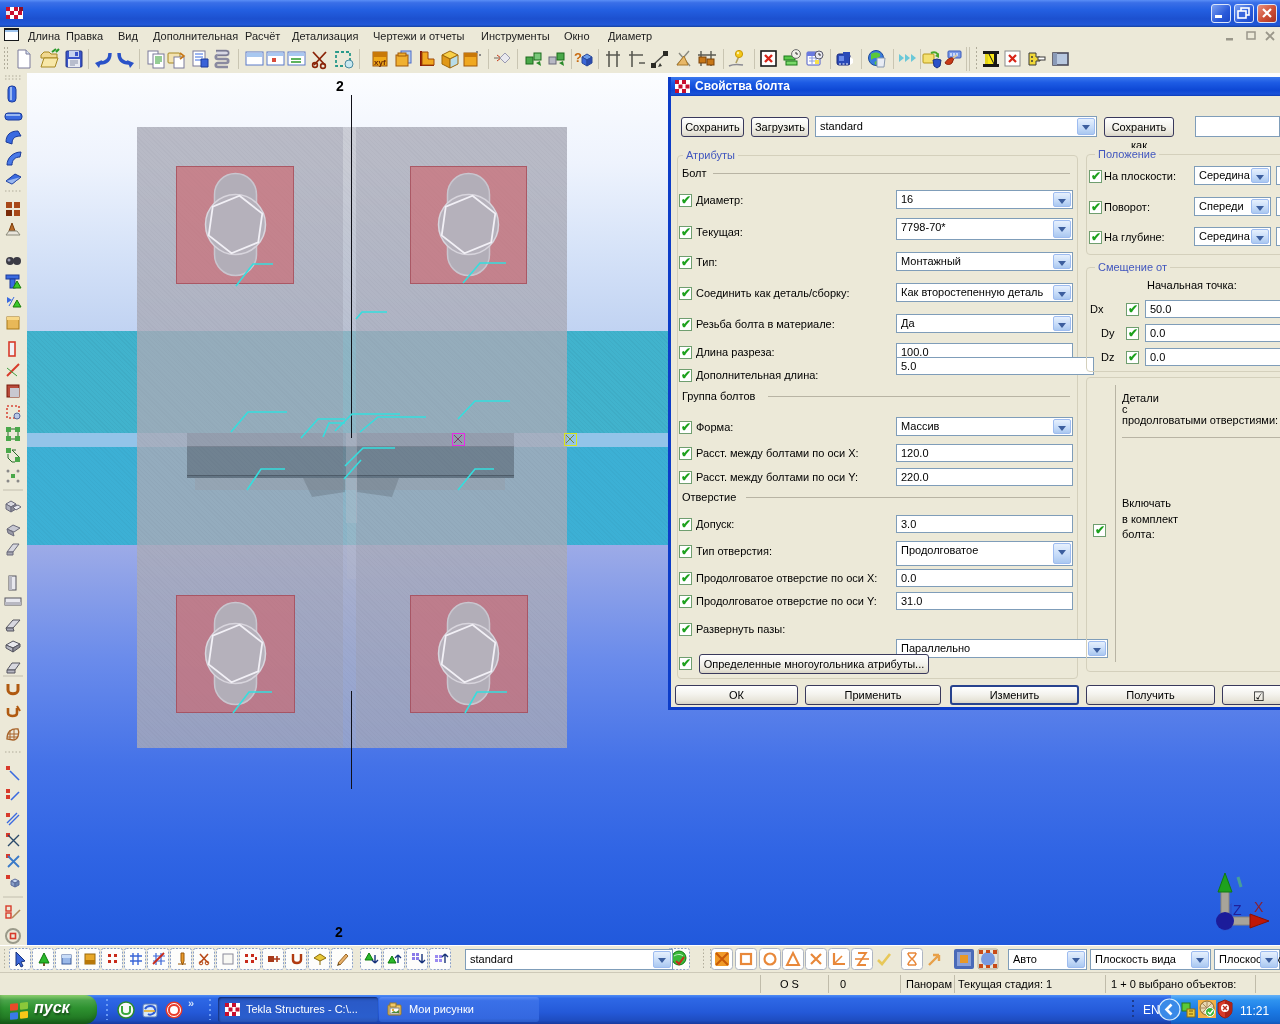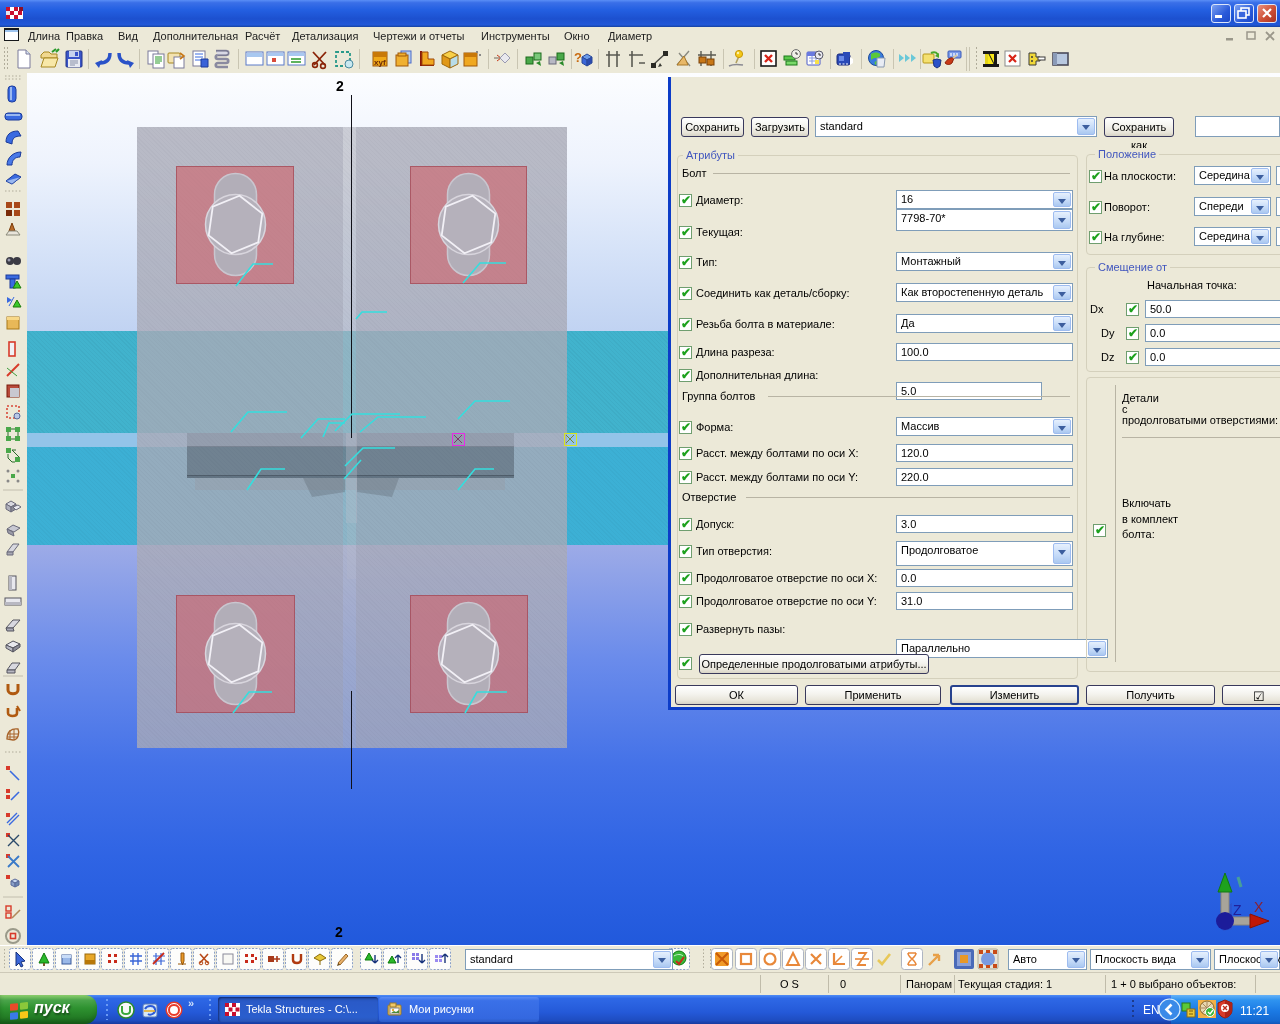--- a/index.html
+++ b/index.html
@@ -560,52 +560,66 @@
 <rect x="31" y="26" width="8" height="30" fill="#a8a49a" stroke="#8a867c"></rect>
 <path d="M35 8 L42 27 L28 27 Z" fill="#1ea11e" stroke="#127812"></path>
 <rect x="40" y="52" width="28" height="8" fill="#a8a49a" stroke="#8a867c"></rect>
 <path d="M79 56 L60 49 L60 63 Z" fill="#c01808" stroke="#8a1005"></path>
 <circle cx="35" cy="56" r="9" fill="#1c1c9a"></circle>
 <text x="43" y="50" font-size="14" fill="#20209a" font-family="Liberation Sans">Z</text>
 <text x="64" y="47" font-size="14" fill="#8a2030" font-family="Liberation Sans">X</text>
 <path d="M48 12 l3 10" stroke="#5ac86a" stroke-width="3" opacity="0.6"></path>
 </svg>
 <div class="ab" id="dlg" style="left:668px;top:77px;width:612px;height:633px;background:#ece9d8;border-bottom:3px solid #0c3cc8;box-sizing:border-box;overflow:hidden">
+ <div class="ab" style="left:0;top:0;width:612px;height:19px;background:linear-gradient(180deg,#3a78ee 0%,#1d5be4 30%,#0d47d4 70%,#1a52d8 90%,#0b3bb8 100%)">
+  <svg class="ab" style="left:7px;top:3px" width="15" height="13" viewBox="0 0 15 13">
+          <rect width="15" height="13" fill="#fff"></rect>
+          <g fill="#c80f2e">
+            <rect x="0" y="0" width="4" height="4"></rect>
+            <rect x="7" y="0" width="4" height="4"></rect>
+            <rect x="3.5" y="4.5" width="4" height="4"></rect>
+            <rect x="10.5" y="4.5" width="4" height="4"></rect>
+            <rect x="0" y="9" width="4" height="4"></rect>
+            <rect x="7" y="9" width="4" height="4"></rect>
+          </g>
+        </svg>
+  <span class="ab" style="left:27px;top:2px;color:#fff;font-size:12px;font-weight:bold">Свойства болта</span>
+ </div>
  <div class="ab" style="left:0;top:0;width:3px;height:633px;background:#0c3cc8"></div>
  <div class="dlgbtn" style="left:13px;top:40px;width:63px">Сохранить</div>
  <div class="dlgbtn" style="left:83px;top:40px;width:58px">Загрузить</div>
  <div class="combo" style="left:147px;top:39px;width:282px;height:21px;line-height:19px">standard<i class="carr"></i></div>
  <div class="dlgbtn" style="left:436px;top:40px;width:70px">Сохранить как</div>
  <div class="tbox" style="left:527px;top:39px;width:85px;height:21px"></div>
 
  <div class="gbox" style="left:9px;top:78px;width:399px;height:522px"></div>
  <div class="glab" style="left:15px;top:72px">Атрибуты</div>
  <div class="lbl" style="left:14px;top:90px">Болт</div>
  <div class="sep" style="left:45px;top:96px;width:357px"></div>
  <div class="chk" style="left:11px;top:117px"></div>
       <div class="lbl" style="left:28px;top:117px">Диаметр:</div>
  <div class="combo" style="left:228px;top:113px;width:177px;height:19px">16<i class="carr"></i></div>
  <div class="chk" style="left:11px;top:149px"></div>
       <div class="lbl" style="left:28px;top:149px">Текущая:</div>
- <div class="combo" style="left:228px;top:132px;width:177px;height:22px">7798-70*<i class="carr"></i></div>
+ <div class="combo" style="left:228px;top:141px;width:177px;height:22px">7798-70*<i class="carr"></i></div>
  <div class="chk" style="left:11px;top:179px"></div>
       <div class="lbl" style="left:28px;top:179px">Тип:</div>
  <div class="combo" style="left:228px;top:175px;width:177px;height:19px">Монтажный<i class="carr"></i></div>
  <div class="chk" style="left:11px;top:210px"></div>
       <div class="lbl" style="left:28px;top:210px">Соединить как деталь/сборку:</div>
  <div class="combo" style="left:228px;top:206px;width:177px;height:19px">Как второстепенную деталь<i class="carr"></i></div>
  <div class="chk" style="left:11px;top:241px"></div>
       <div class="lbl" style="left:28px;top:241px">Резьба болта в материале:</div>
  <div class="combo" style="left:228px;top:237px;width:177px;height:19px">Да<i class="carr"></i></div>
  <div class="chk" style="left:11px;top:269px"></div>
       <div class="lbl" style="left:28px;top:269px">Длина разреза:</div>
  <div class="tbox" style="left:228px;top:266px;width:177px;height:18px">100.0</div>
  <div class="chk" style="left:11px;top:292px"></div>
       <div class="lbl" style="left:28px;top:292px">Дополнительная длина:</div>
- <div class="tbox" style="left:228px;top:305px;width:146px;height:18px">5.0</div>
+ <div class="tbox" style="left:228px;top:280px;width:198px;height:18px">5.0</div>
  <div class="lbl" style="left:14px;top:313px">Группа болтов</div>
  <div class="sep" style="left:100px;top:319px;width:302px"></div>
  <div class="chk" style="left:11px;top:344px"></div>
       <div class="lbl" style="left:28px;top:344px">Форма:</div>
  <div class="combo" style="left:228px;top:340px;width:177px;height:19px">Массив<i class="carr"></i></div>
  <div class="chk" style="left:11px;top:370px"></div>
       <div class="lbl" style="left:28px;top:370px">Расст. между болтами по оси X:</div>
  <div class="tbox" style="left:228px;top:367px;width:177px;height:18px">120.0</div>
  <div class="chk" style="left:11px;top:394px"></div>
       <div class="lbl" style="left:28px;top:394px">Расст. между болтами по оси Y:</div>
@@ -621,21 +635,21 @@
  <div class="chk" style="left:11px;top:495px"></div>
       <div class="lbl" style="left:28px;top:495px">Продолговатое отверстие по оси X:</div>
  <div class="tbox" style="left:228px;top:492px;width:177px;height:18px">0.0</div>
  <div class="chk" style="left:11px;top:518px"></div>
       <div class="lbl" style="left:28px;top:518px">Продолговатое отверстие по оси Y:</div>
  <div class="tbox" style="left:228px;top:515px;width:177px;height:18px">31.0</div>
  <div class="chk" style="left:11px;top:546px"></div>
       <div class="lbl" style="left:28px;top:546px">Развернуть пазы:</div>
  <div class="combo" style="left:228px;top:562px;width:212px;height:19px">Параллельно<i class="carr"></i></div>
  <div class="chk" style="left:11px;top:580px"></div>
- <div class="dlgbtn" style="left:31px;top:577px;width:230px">Определенные продолговатыми атрибуты...</div>
+ <div class="dlgbtn" style="left:31px;top:577px;width:230px">Определенные многоугольника атрибуты...</div>
 
  <div class="gbox" style="left:418px;top:77px;width:200px;height:99px"></div>
  <div class="glab" style="left:427px;top:71px">Положение</div>
  <div class="chk" style="left:421px;top:93px"></div>
       <div class="lbl" style="left:436px;top:93px">На плоскости:</div>
  <div class="combo" style="left:526px;top:89px;width:77px;height:19px">Середина<i class="carr"></i></div>
  <div class="tbox" style="left:608px;top:89px;width:10px;height:19px"></div>
  <div class="chk" style="left:421px;top:124px"></div>
       <div class="lbl" style="left:436px;top:124px">Поворот:</div>
  <div class="combo" style="left:526px;top:120px;width:77px;height:19px">Спереди<i class="carr"></i></div>

